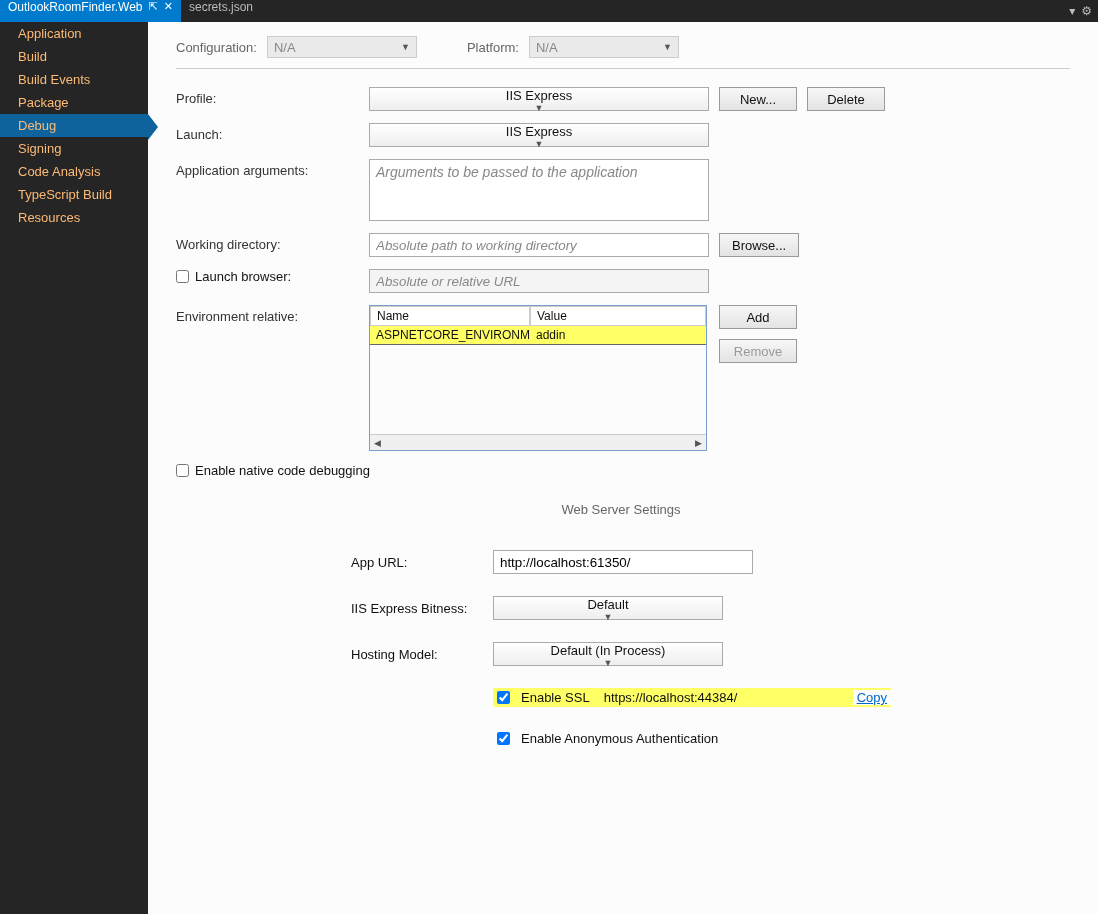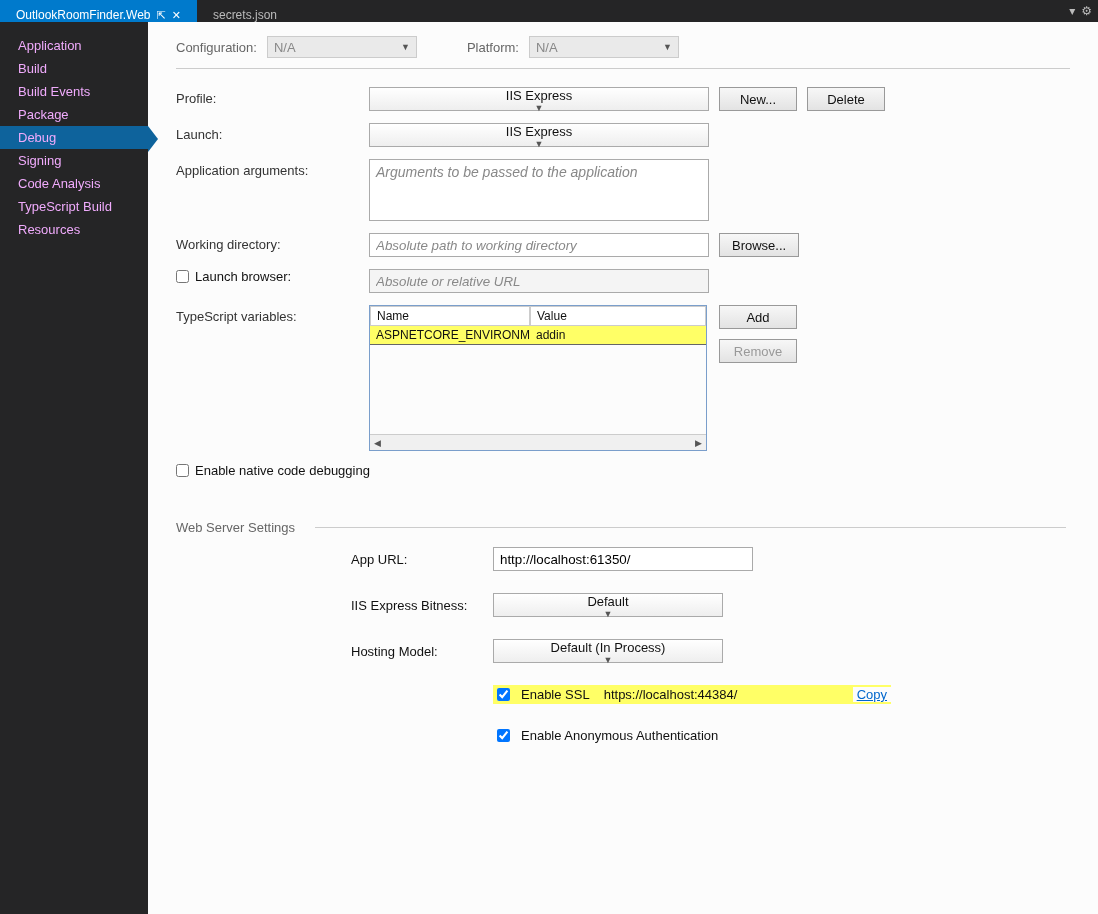--- a/index.html
+++ b/index.html
@@ -1,29 +1,29 @@
 <!DOCTYPE html>
 <html><head>
 <meta charset="utf-8">
 <style>
   * { box-sizing: border-box; font-family: "Segoe UI", Arial, sans-serif; }
   html, body { margin: 0; padding: 0; height: 100%; }
   body { width: 1098px; height: 914px; background: #1c1c1c; color: #ddd; display: flex; flex-direction: column; }
 
   
   .tabstrip { height: 22px; background: #252526; display: flex; align-items: stretch; color: #bbb; font-size: 12px; }
-  .tab { display: flex; align-items: flex-end; padding: 0 16px; gap: 6px; cursor: pointer; }
+  .tab { display: flex; align-items: flex-start; padding: 0 8px; gap: 6px; cursor: pointer; }
   .tab.active { background: #007acc; color: #fff; }
   .tab .pin, .tab .close { font-size: 11px; }
   .tabstrip .spacer { flex: 1; }
   .tabstrip .right-icons { display: flex; align-items: center; gap: 6px; padding-right: 6px; }
 
   
   .main { flex: 1; display: flex; min-height: 0; }
-  .sidebar { width: 148px; background: #252526; color: #f0abfc; padding-top: 12px; font-size: 13px; }
+  .sidebar { width: 148px; background: #252526; color: #fdba74; font-size: 13px; }
   .side-item { padding: 4px 18px; cursor: pointer; }
   .side-item.selected { background: #0e639c; position: relative; }
   .side-item.selected::after {
     content: ""; position: absolute; right: -10px; top: 0;
     border-top: 13px solid transparent; border-bottom: 13px solid transparent;
     border-left: 10px solid #0e639c;
   }
 
   
   .content { flex: 1; background: #fcfcfc; color: #111; padding: 14px 28px 20px 28px; font-size: 13px; overflow: auto; }
@@ -50,21 +50,21 @@
   .env-head div { border: 1px solid #ccc; background: #fff; padding: 2px 6px; font-size: 12px; }
   .env-body { flex: 1; overflow: auto; }
   .env-body-row div { padding: 2px 6px; font-size: 12px; border-bottom: 1px solid #666; }
   .hl { background: #ffff66; }
   .env-scroll { height: 16px; border-top: 1px solid #ccc; background: #f0f0f0; display: flex; align-items: center; justify-content: space-between; padding: 0 4px; font-size: 9px; color: #555; }
   .vstack { display: flex; flex-direction: column; gap: 10px; }
 
   .spanrow { grid-column: 1 / -1; display: flex; align-items: center; gap: 6px; }
   .spanrow input[type=checkbox] { margin: 0; }
 
-  .section-title { grid-column: 1 / -1; margin-top: 30px; display: flex; align-items: center; gap: 20px; color: #666; }
+  .section-title { grid-column: 1 / -1; margin-top: 12px; display: flex; align-items: center; gap: 20px; color: #666; flex-direction: column; }
   .section-title .line { flex: 1; border-top: 1px solid #ccc; height: 0; }
 
   .ws-grid { grid-column: 1 / -1; margin-left: 175px; display: grid; grid-template-columns: 120px 1fr; column-gap: 10px; row-gap: 10px; max-width: 540px; align-items: center; gap: 22px; }
   .link { color: #0066cc; text-decoration: underline; cursor: pointer; }
   .ssl-row { display: flex; align-items: center; gap: 8px; }
   .ssl-row .url { margin-left: 6px; }
   .ssl-row .link { margin-left: auto; }
 </style>
 </head>
 <body>
@@ -140,21 +140,21 @@
         <input class="txt" style="width: 340px;" placeholder="Absolute path to working directory">
         <div class="btn">Browse...</div>
       </div>
 
       <div class="spanrow" style="grid-column:1">
         <input type="checkbox" style="">
         <span>Launch browser:</span>
       </div>
       <input class="txt dis" style="width: 340px;" disabled="" placeholder="Absolute or relative URL">
 
-      <label class="lbl">TypeScript variables:</label>
+      <label class="lbl">Environment relative:</label>
       <div class="env-row">
         <div class="env-table">
           <div class="env-head">
             <div>Name</div>
             <div>Value</div>
           </div>
           <div class="env-body">
             <div class="env-body-row">
               <div class="hl">ASPNETCORE_ENVIRONMENT</div>
               <div class="hl">addin</div>

